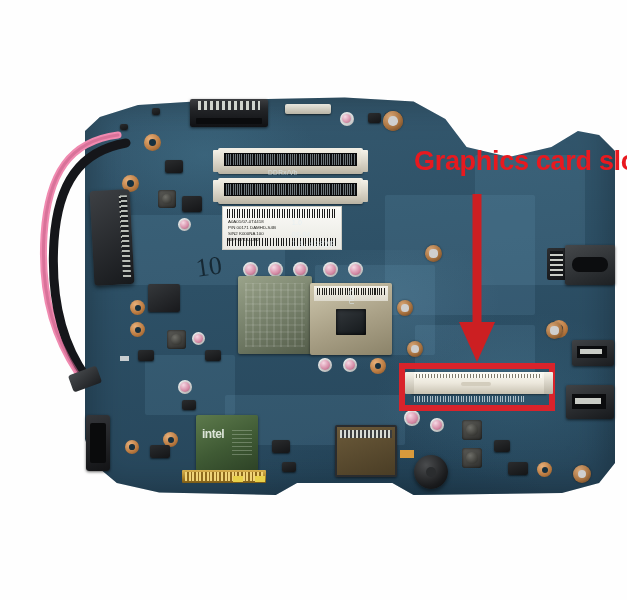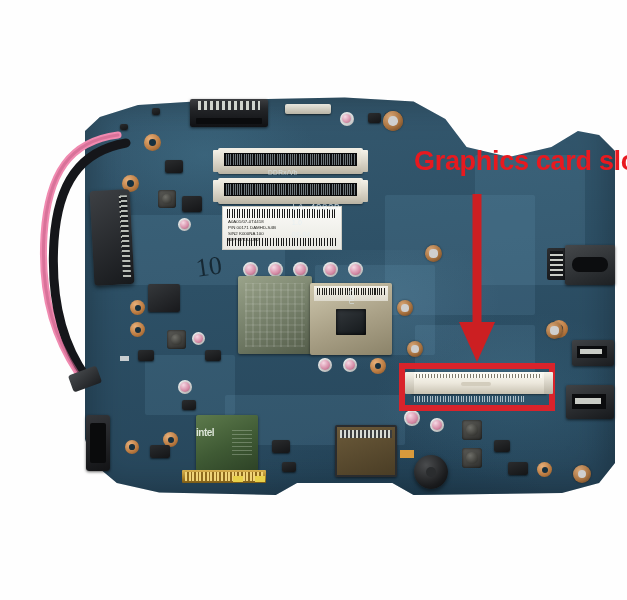--- a/index.html
+++ b/index.html
@@ -63,21 +63,21 @@
     position:absolute;left:222px;top:206px;width:118px;height:42px;
     background:linear-gradient(180deg,#fbfbf8,#e9e8e2);border:1px solid #cfcec6;
     overflow:hidden;
   }
   #board-label .bars{position:absolute;left:4px;top:2px;right:4px;height:9px;
     background:repeating-linear-gradient(90deg,#1a1a1a 0 1px,transparent 1px 2px,#1a1a1a 2px 3.2px,transparent 3.2px 5px);}
   #board-label .bars2{position:absolute;left:4px;bottom:3px;right:4px;height:8px;
     background:repeating-linear-gradient(90deg,#1a1a1a 0 1px,transparent 1px 2.4px,#1a1a1a 2.4px 3.4px,transparent 3.4px 5.4px);}
   #board-label .ltext{position:absolute;left:5px;top:13px;font-size:4.4px;color:#23231f;line-height:6px;white-space:nowrap;}
 
-  .silk-big{position:absolute;color:rgba(233,243,248,.78);font-size:9px;letter-spacing:.6px;font-family:Liberation Mono, monospace;}
+  .silk-big{position:absolute;color:rgba(233,243,248,.78);font-size:9px;letter-spacing:.6px;font-family:Liberation Serif, serif;margin-top:36px;}
   .silk-med{position:absolute;color:rgba(225,238,245,.66);font-size:6.5px;letter-spacing:.4px;}
 
   #cpu-package{
     position:absolute;left:310px;top:283px;width:82px;height:72px;
     background:linear-gradient(160deg,#cfc8ae,#a9a086 55%,#8b8369);
     border-radius:2px;box-shadow:0 1px 3px rgba(0,0,0,.55);
   }
   #cpu-package .clabel{position:absolute;left:4px;top:3px;right:4px;height:15px;background:linear-gradient(180deg,#f4f2ea,#ddd9cc);}
   #cpu-package .clabel:after{content:"";position:absolute;left:3px;top:2px;right:3px;height:7px;
     background:repeating-linear-gradient(90deg,#20201c 0 1px,transparent 1px 2.3px);}
@@ -91,21 +91,21 @@
   }
   #chipset-bga:after{content:"";position:absolute;inset:7px;
     background:repeating-linear-gradient(90deg,rgba(255,255,255,.10) 0 2px,transparent 2px 7px),
                repeating-linear-gradient(0deg,rgba(255,255,255,.08) 0 2px,transparent 2px 7px);}
 
   #intel-chip{
     position:absolute;left:196px;top:415px;width:62px;height:56px;
     background:linear-gradient(155deg,#5d7a4c,#3f5a34 55%,#2d4226);
     border-radius:2px;box-shadow:0 1px 3px rgba(0,0,0,.55);
   }
-  #intel-chip .brand{position:absolute;left:0;top:12px;color:#e9f0e6;font-size:10px;
+  #intel-chip .brand{position:absolute;left:6px;top:12px;color:#e9f0e6;font-size:12px;
     font-weight:700;letter-spacing:-.5px;font-family:"Liberation Sans",sans-serif;opacity:.92;}
   #intel-chip .mark{position:absolute;right:6px;top:14px;width:20px;height:26px;
     background:repeating-linear-gradient(0deg,rgba(230,240,225,.28) 0 1px,transparent 1px 4px);}
 
   #gold-edge{
     position:absolute;left:182px;top:470px;width:84px;height:13px;
     background:linear-gradient(180deg,#d9b24e,#a67f27 60%,#7a5b17);
     border-radius:1px;
   }
   #gold-edge:after{content:"";position:absolute;inset:2px 3px;

